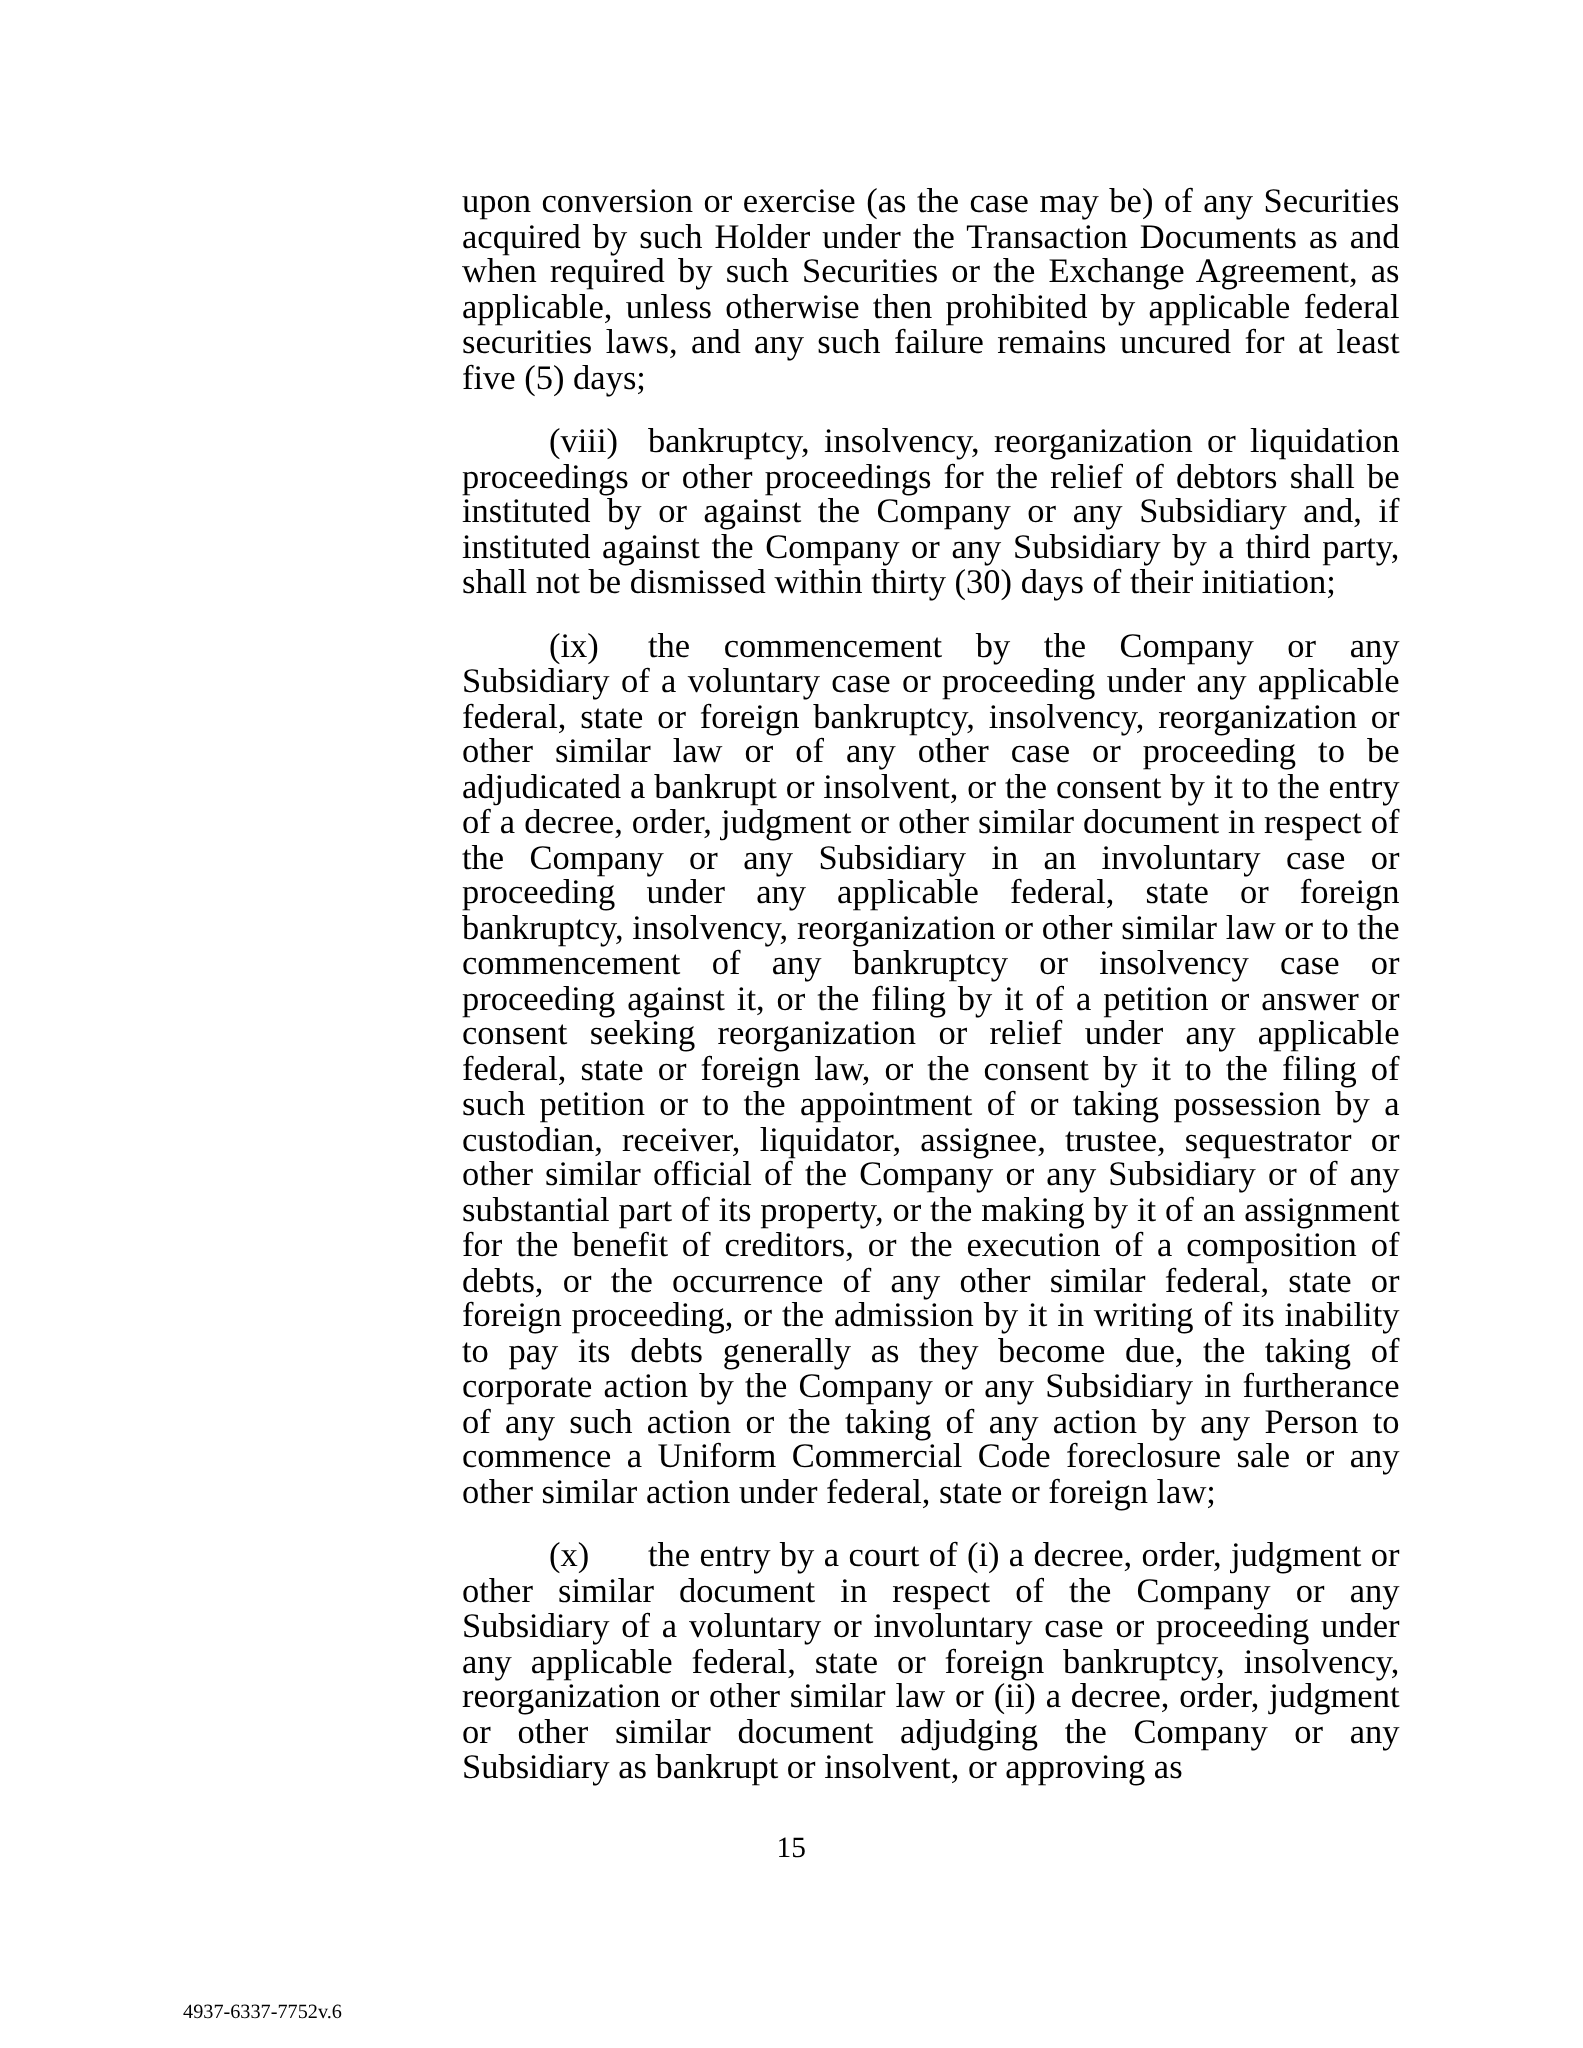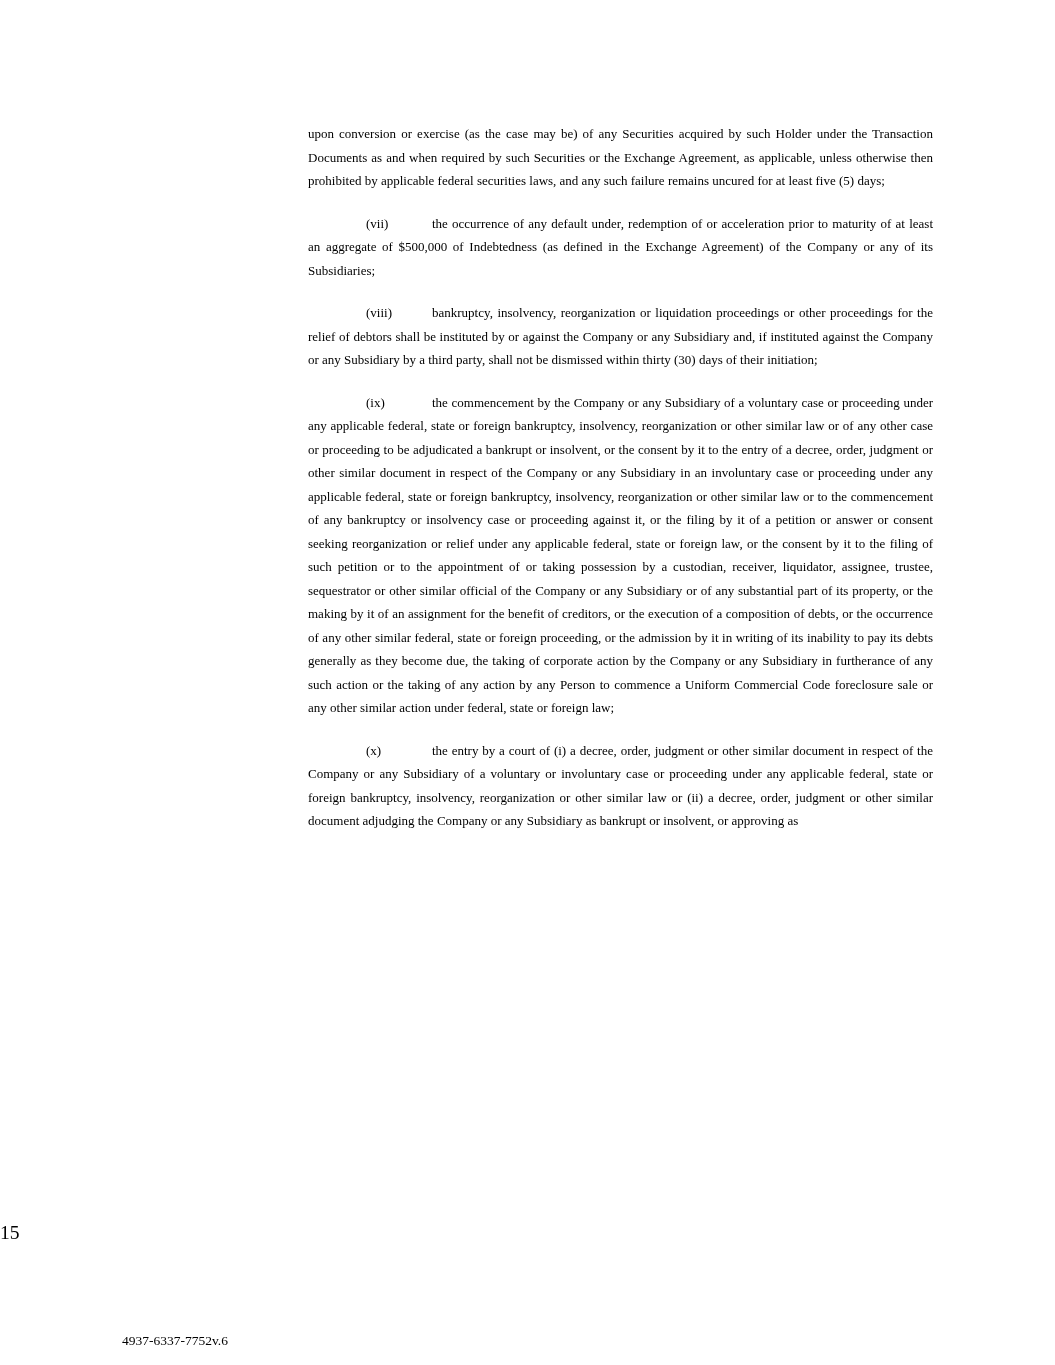--- a/index.html
+++ b/index.html
@@ -16,57 +16,57 @@
     color: #000000;
     overflow: hidden;
   }
   .content {
     position: absolute;
     left: 308px;
     top: 122px;
     width: 625px;
   }
   .para {
-    font-size: 13px;
+    font-size: 23px;
     line-height: 23.5px;
     text-align: justify;
     margin: 0 0 19px 0;
   }
   .para:last-child { margin-bottom: 0; }
   .clause { text-indent: 58px; }
   .clause-label {
     display: inline-block;
     width: 66px;
     text-indent: 0;
   }
   .page-number {
     position: absolute;
     left: 0;
     top: 1221px;
     width: 1055px;
+    text-align: center;
     font-size: 19.6px;
     line-height: 23.5px;
   }
   .doc-id {
     position: absolute;
     left: 122px;
     top: 1333px;
     font-size: 13.5px;
     line-height: 16px;
   }
 </style>
 </head>
 <body>
 
 <div class="page">
   <div class="content">
 
     <p class="para"><span>upon conversion or exercise (as the case may be) of any Securities acquired by such Holder under the Transaction Documents as and when required by such Securities or the Exchange Agreement, as applicable, unless otherwise then prohibited by applicable federal securities laws, and any such failure remains uncured for at least five (5) days;</span></p>
 
-    <p class="para clause"><span class="clause-label">(vii)</span><span>the occurrence of any default under, redemption of or acceleration prior to maturity of at least an aggregate of $500,000 of Indebtedness (as defined in the Exchange Agreement) of the Company or any of its Subsidiaries;</span></p>
 
     <p class="para clause"><span class="clause-label">(viii)</span><span>bankruptcy, insolvency, reorganization or liquidation proceedings or other proceedings for the relief of debtors shall be instituted by or against the Company or any Subsidiary and, if instituted against the Company or any Subsidiary by a third party, shall not be dismissed within thirty (30) days of their initiation;</span></p>
 
     <p class="para clause"><span class="clause-label">(ix)</span><span>the commencement by the Company or any Subsidiary of a voluntary case or proceeding under any applicable federal, state or foreign bankruptcy, insolvency, reorganization or other similar law or of any other case or proceeding to be adjudicated a bankrupt or insolvent, or the consent by it to the entry of a decree, order, judgment or other similar document in respect of the Company or any Subsidiary in an involuntary case or proceeding under any applicable federal, state or foreign bankruptcy, insolvency, reorganization or other similar law or to the commencement of any bankruptcy or insolvency case or proceeding against it, or the filing by it of a petition or answer or consent seeking reorganization or relief under any applicable federal, state or foreign law, or the consent by it to the filing of such petition or to the appointment of or taking possession by a custodian, receiver, liquidator, assignee, trustee, sequestrator or other similar official of the Company or any Subsidiary or of any substantial part of its property, or the making by it of an assignment for the benefit of creditors, or the execution of a composition of debts, or the occurrence of any other similar federal, state or foreign proceeding, or the admission by it in writing of its inability to pay its debts generally as they become due, the taking of corporate action by the Company or any Subsidiary in furtherance of any such action or the taking of any action by any Person to commence a Uniform Commercial Code foreclosure sale or any other similar action under federal, state or foreign law;</span></p>
 
     <p class="para clause"><span class="clause-label">(x)</span><span>the entry by a court of (i) a decree, order, judgment or other similar document in respect of the Company or any Subsidiary of a voluntary or involuntary case or proceeding under any applicable federal, state or foreign bankruptcy, insolvency, reorganization or other similar law or (ii) a decree, order, judgment or other similar document adjudging the Company or any Subsidiary as bankrupt or insolvent, or approving as</span></p>
 
   </div>
 
   <div class="page-number">15</div>

